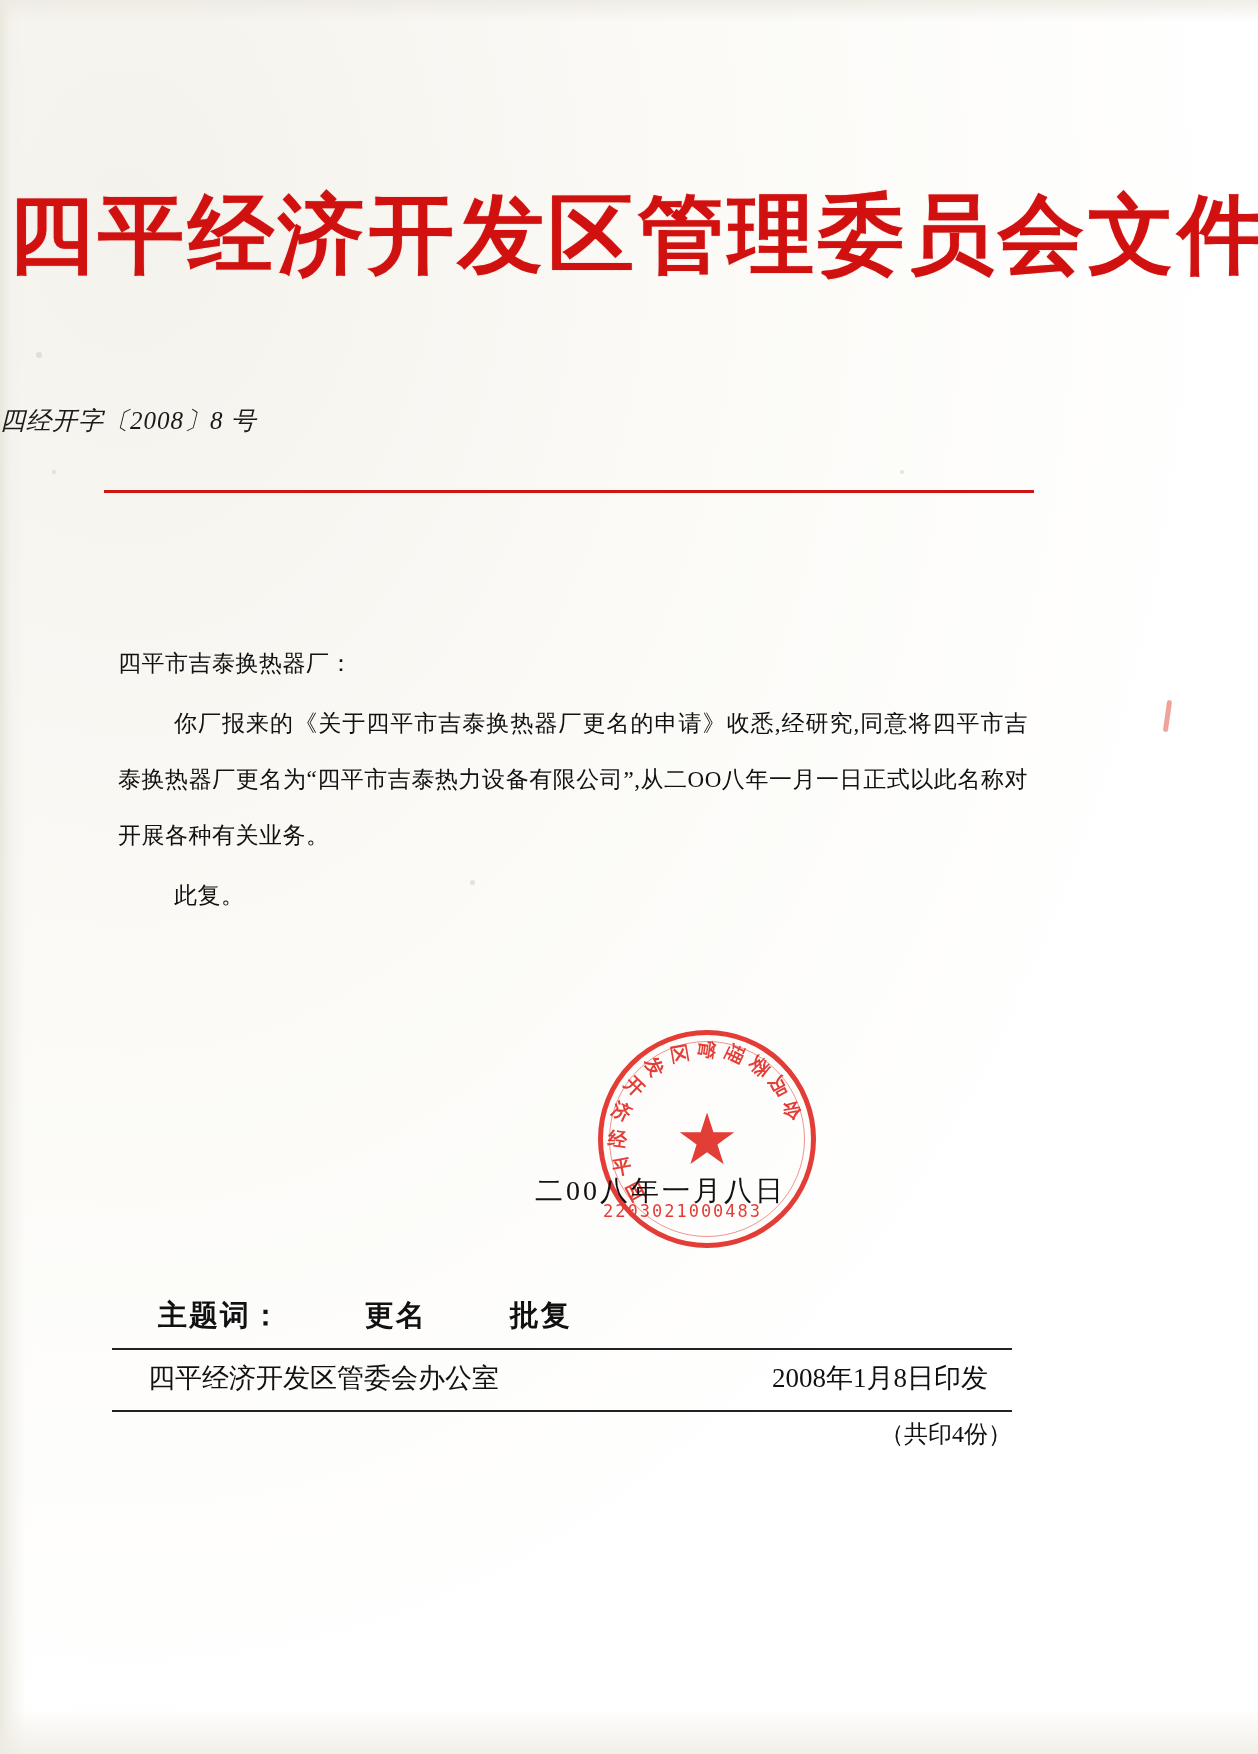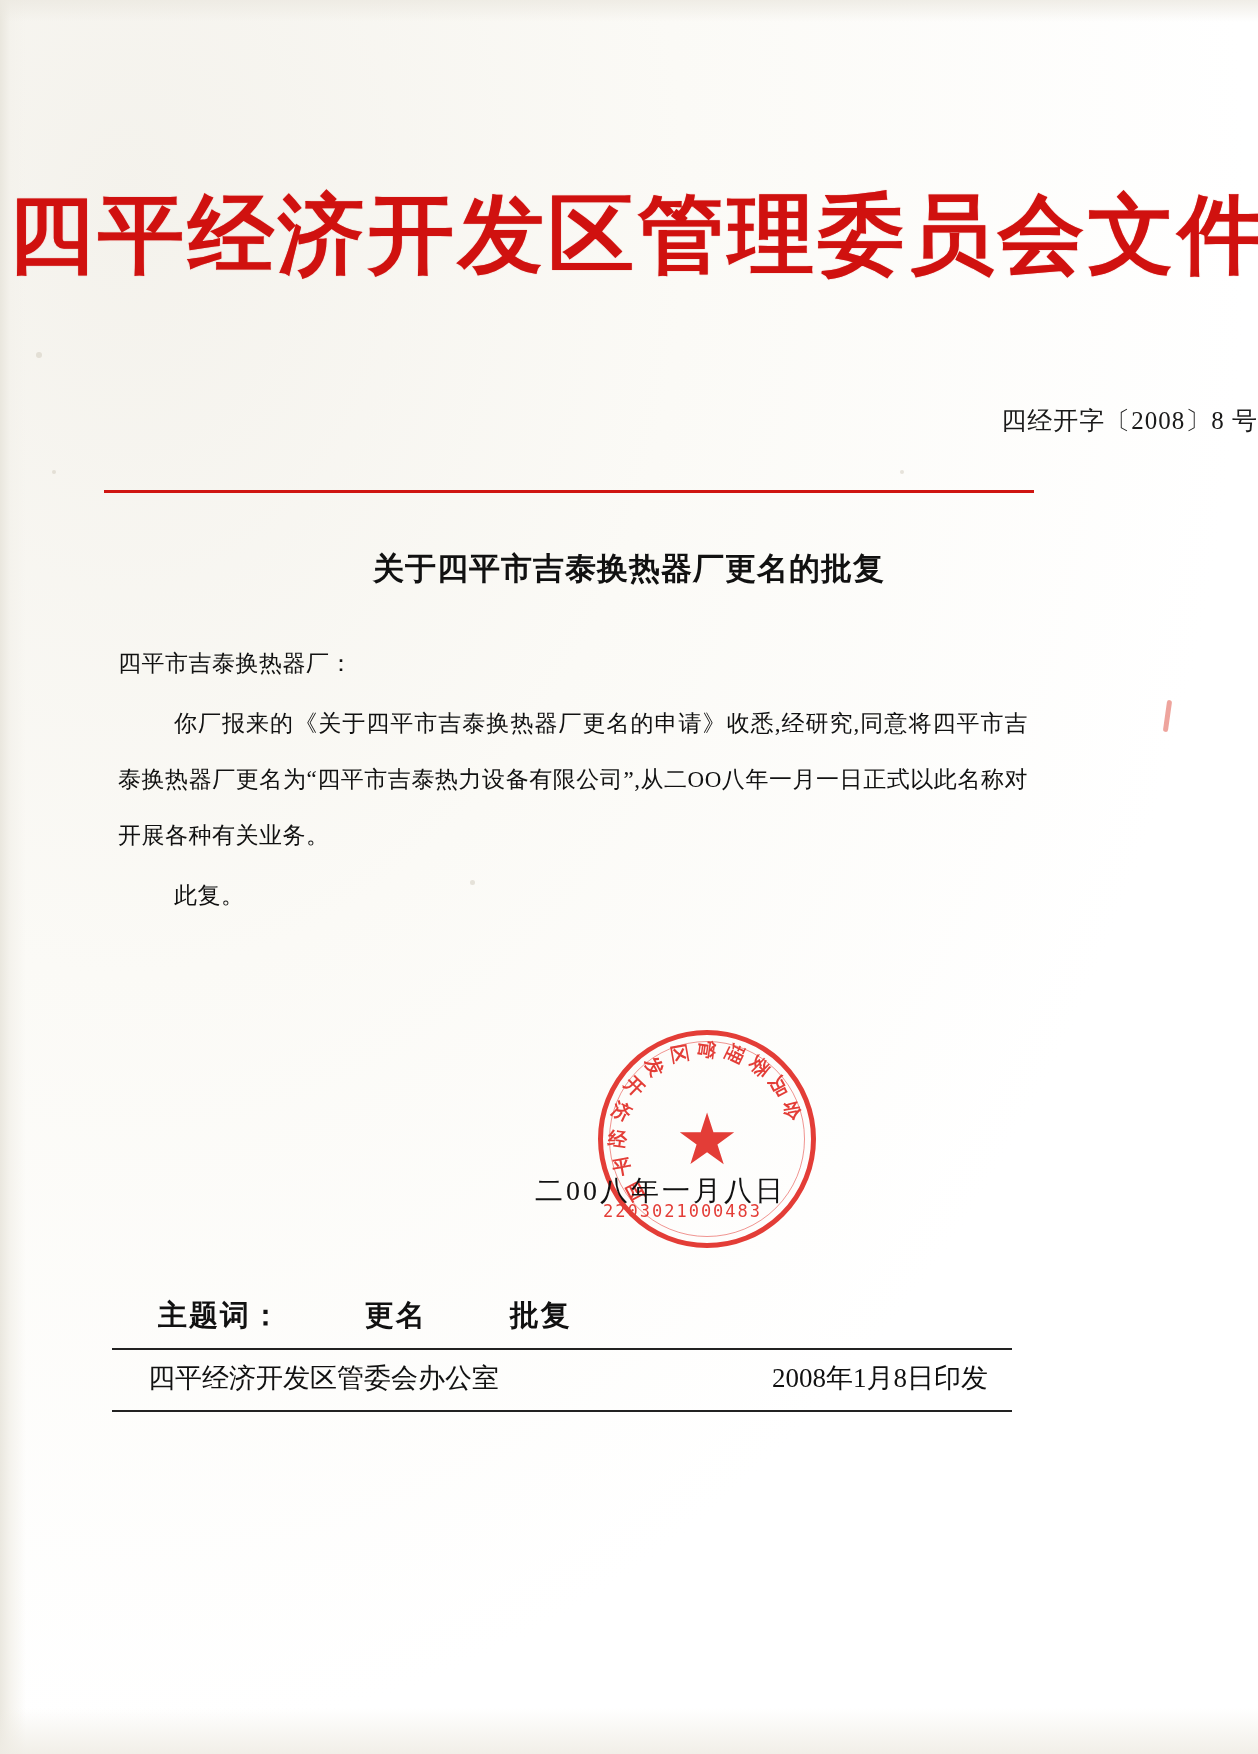--- a/index.html
+++ b/index.html
@@ -64,24 +64,25 @@
     white-space: nowrap;
     text-shadow: 0 0 1px rgba(208,17,15,.6);
     padding-left: 8px;
   }
 
   .doc-number {
     position: absolute;
     top: 404px;
     left: 0;
     width: 100%;
-    text-align: right;
+    text-align: left;
     font-size: 25px;
     color: #1a1a1a;
     letter-spacing: 1px;
+    font-style: italic;
   }
 
   .red-rule {
     position: absolute;
     top: 490px;
     left: 104px;
     width: 930px;
     height: 3px;
     background: #cf1511;
   }
@@ -258,21 +259,20 @@
   <div class="speck" style="left:470px;top:880px;width:5px;height:5px;"></div>
   <div class="speck" style="left:900px;top:470px;width:4px;height:4px;"></div>
   <div class="ink-mark"></div>
 
   <div class="masthead">四平经济开发区管理委员会文件</div>
 
   <div class="doc-number">四经开字〔2008〕8 号</div>
 
   <div class="red-rule"></div>
 
-  <div class="doc-title">关于四平市吉泰换热器厂更名的批复</div>
 
   <div class="body-block">
     <p>四平市吉泰换热器厂：</p>
     <p class="indent justified">你厂报来的《关于四平市吉泰换热器厂更名的申请》收悉,经研究,同意将四平市吉泰换热器厂更名为“四平市吉泰热力设备有限公司”,从二OO八年一月一日正式以此名称对开展各种有关业务。</p>
     <p class="indent">此复。</p>
   </div>
 
   <div class="seal">
     <div class="seal-inner-ring"></div>
     <div class="seal-top-text">
@@ -305,14 +305,15 @@
 
   <div class="rule-1"></div>
 
   <div class="footer-row">
     <span>四平经济开发区管委会办公室</span>
     <span>2008年1月8日印发</span>
   </div>
 
   <div class="rule-2"></div>
 
+  <div class="copies">（共印4份）</div>
 
 </div>
 
 </body></html>

